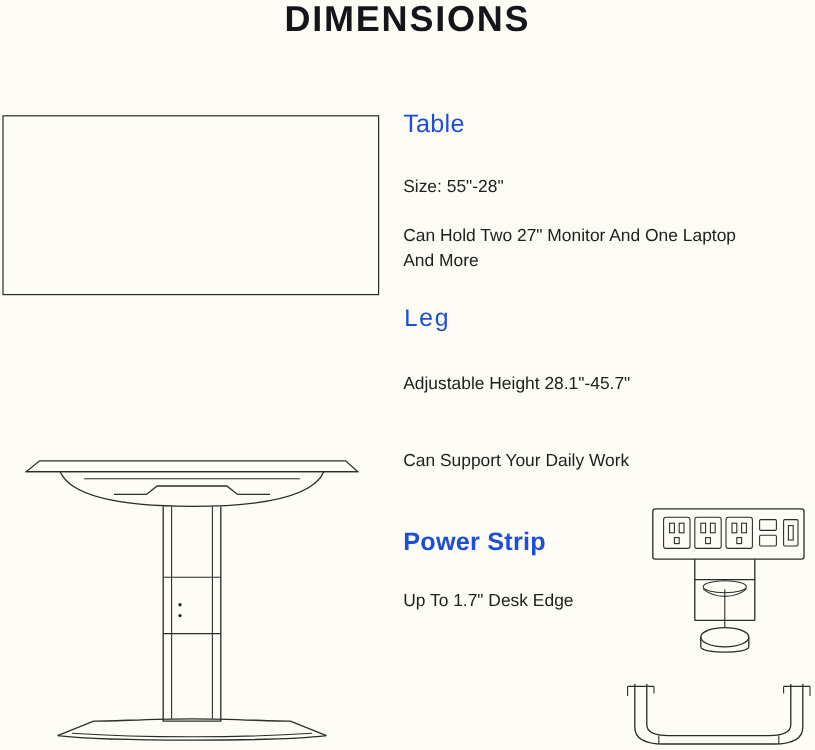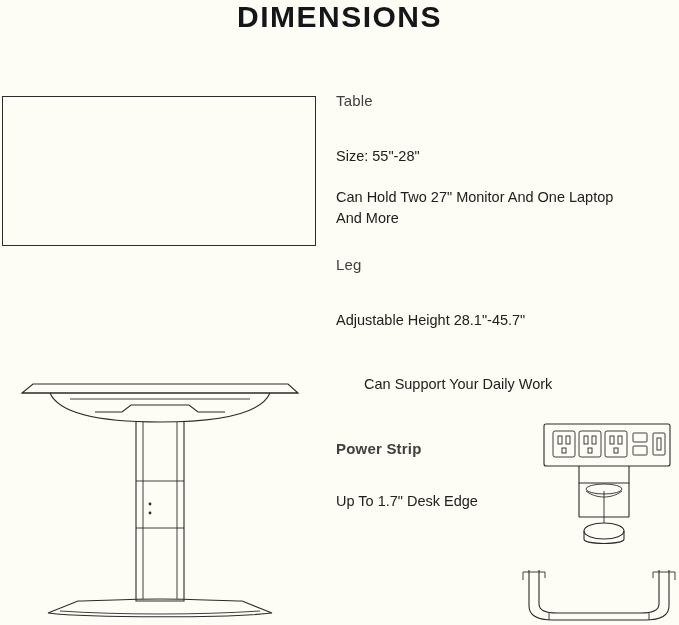--- a/index.html
+++ b/index.html
@@ -61,39 +61,39 @@
   }
 
   
   .right-col {
     position: absolute;
     left: 336px;
     top: 86px;
     width: 343px;
   }
   .sec-head {
-    font-size: 15px;
+    font-size: 21px;
     font-weight: normal;
-    color: #404040;
+    color: #1d4ed8;
     margin: 0;
     letter-spacing: .2px;
   }
   .sec-body {
     font-size: 14.5px;
     line-height: 1.45;
     color: #20211f;
     margin: 0;
   }
   .blk-table-head { position: absolute; top: 6px; left: 0; }
   .blk-table-size { position: absolute; top: 60px; left: 0; }
   .blk-table-hold { position: absolute; top: 101px; left: 0; width: 300px; }
 
-  .blk-leg-head { position: absolute; top: 170px; left: 0; }
+  .blk-leg-head { position: absolute; top: 170px; left: 0; font-family: Liberation Mono, monospace; }
   .blk-leg-h { position: absolute; top: 224px; left: 0; width: 260px; }
-  .blk-leg-support { position: absolute; top: 288px; left: 0; width: 300px; margin-left: 28px; }
+  .blk-leg-support { position: absolute; top: 288px; left: 0; width: 300px; }
 
   .blk-power-head { position: absolute; top: 354px; left: 0; font-weight: bold; }
   .blk-power-body { position: absolute; top: 405px; left: 0; width: 280px; }
 
   
   .powerstrip-svg {
     position: absolute;
     left: 541px;
     top: 421px;
   }

